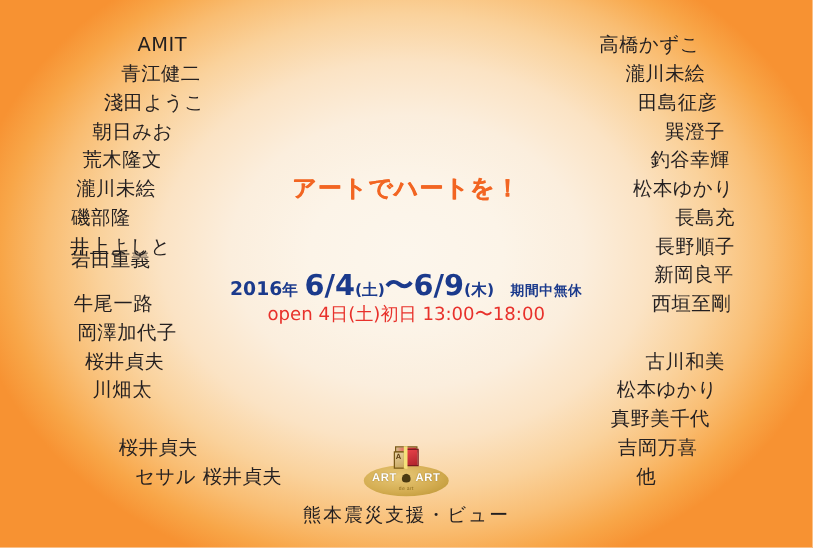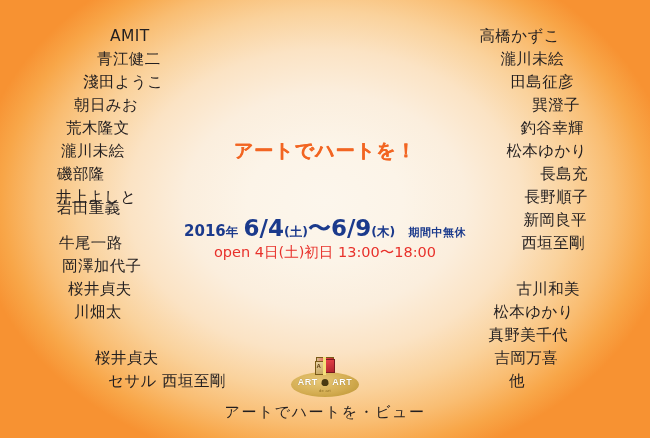--- a/index.html
+++ b/index.html
@@ -250,21 +250,21 @@
       <div class="name-line" style="left: 66px; top: 120px;">荒木隆文</div>
       <div class="name-line" style="left: 61px; top: 143px;">瀧川未絵</div>
       <div class="name-line" style="left: 57px; top: 166px;">磯部隆</div>
       <div class="name-line" style="left: 56px; top: 189px;">井上よしと</div>
       <div class="name-line" style="left: 57px; top: 200px;">岩田重義</div>
       <div class="name-line" style="left: 59px; top: 235px;">牛尾一路</div>
       <div class="name-line" style="left: 62px; top: 258px;">岡澤加代子</div>
       <div class="name-line" style="left: 68px; top: 281px;">桜井貞夫</div>
       <div class="name-line" style="left: 74px; top: 304px;">川畑太</div>
       <div class="name-line" style="left: 95px; top: 350px;">桜井貞夫</div>
-      <div class="name-line" style="left: 108px; top: 373px;">セサル 西垣至剛</div>
+      <div class="name-line" style="left: 108px; top: 373px;">セサル 桜井貞夫</div>
     </div>
 
   <div class="name-col right">
       <div class="name-line" style="right: 90px; top: 28px;">高橋かずこ</div>
       <div class="name-line" style="right: 86px; top: 51px;">瀧川未絵</div>
       <div class="name-line" style="right: 76px; top: 74px;">田島征彦</div>
       <div class="name-line" style="right: 70px; top: 97px;">巽澄子</div>
       <div class="name-line" style="right: 66px; top: 120px;">釣谷幸輝</div>
       <div class="name-line" style="right: 63px; top: 143px;">松本ゆかり</div>
       <div class="name-line" style="right: 62px; top: 166px;">長島充</div>
@@ -304,16 +304,16 @@
       </div>
       <div class="logo-words">
         <span>ART</span>
         &nbsp;&nbsp;&nbsp;
         <span>ART</span>
       </div>
       <div class="logo-heart"></div>
       <div class="logo-sub">de art</div>
     </div>
 
-    <div class="org-name">アートでハートを・ビュー</div>
+    <div class="org-name">熊本震災支援・ビュー</div>
 
   </div>
 </div>
 
 </body></html>

